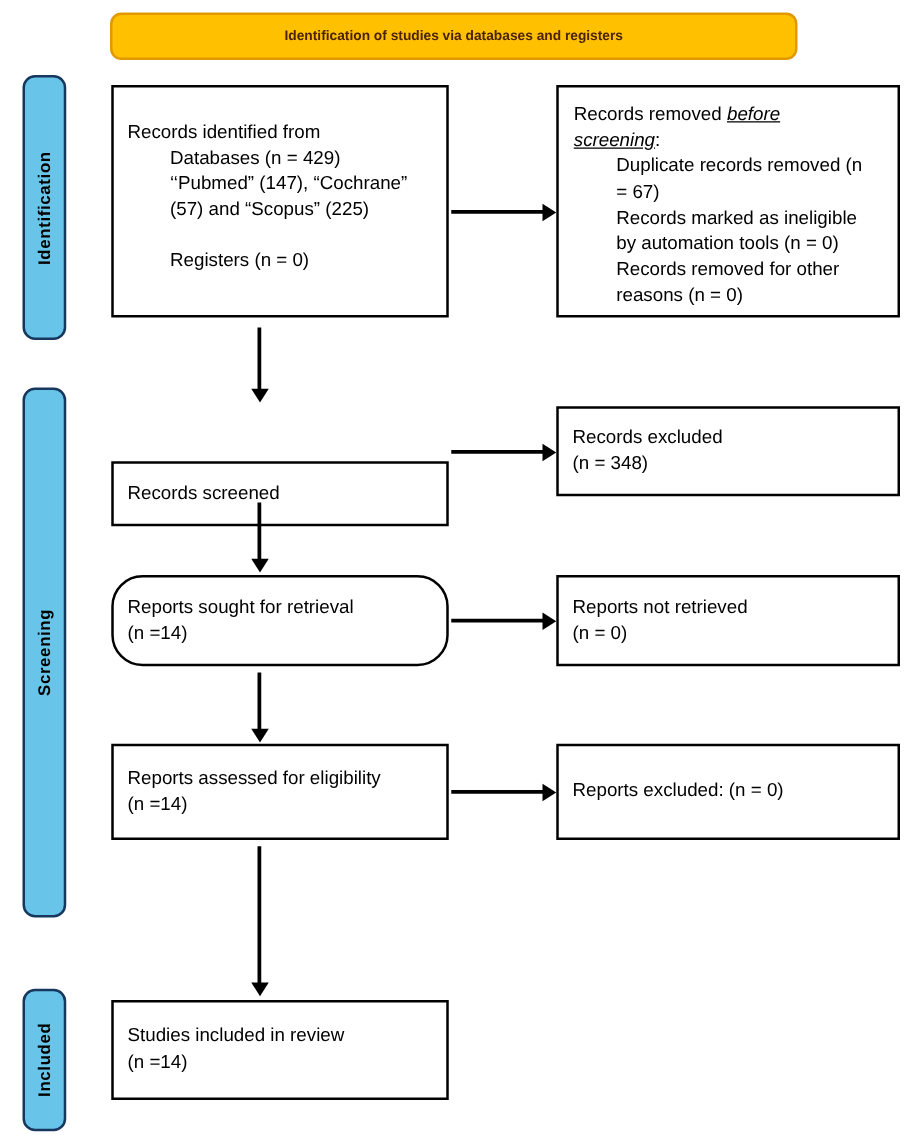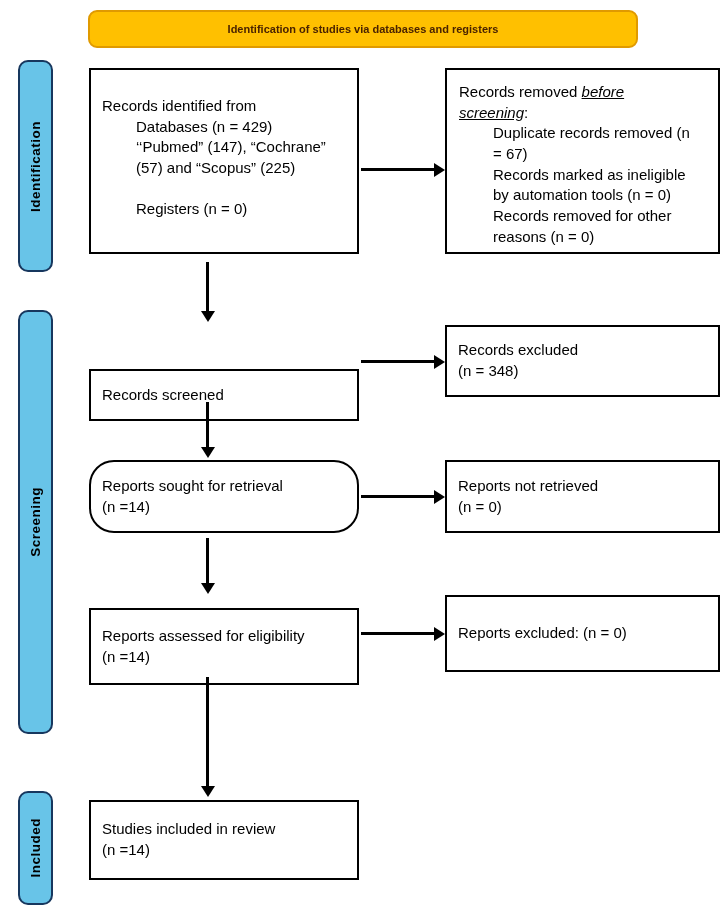--- a/index.html
+++ b/index.html
@@ -45,21 +45,21 @@
     box-sizing:border-box;font-size:15px;line-height:1.38;
   }
   .b-l{left:89px;width:270px;}
   .b-r{left:445px;width:275px;}
   .b-l1{top:68px;height:186px;padding:26px 8px 0 11px;}
   .b-r1{top:68px;height:186px;padding:12px 6px 0 12px;}
   .b-l2{top:325px;height:52px;margin-top:44px;}
   .b-r2{top:325px;height:72px;}
   .b-l3{top:460px;height:73px;border-radius:25px;}
   .b-r3{top:460px;height:73px;}
-  .b-l4{top:595px;height:77px;margin-top:13px;}
+  .b-l4{top:595px;height:77px;}
   .b-r4{top:595px;height:77px;}
   .b-l5{top:800px;height:80px;}
   .vcenter{display:flex;flex-direction:column;justify-content:center;padding:0 8px 0 11px;}
   .line{white-space:nowrap;}
   .b-r1 .line,.b-l1 .line{white-space:normal;}
   .line.ind{padding-left:34px;}
   .line em{font-style:italic;text-decoration:underline;}
   
   .arrow-v{
     position:absolute;width:3px;background:var(--arrow-color);

